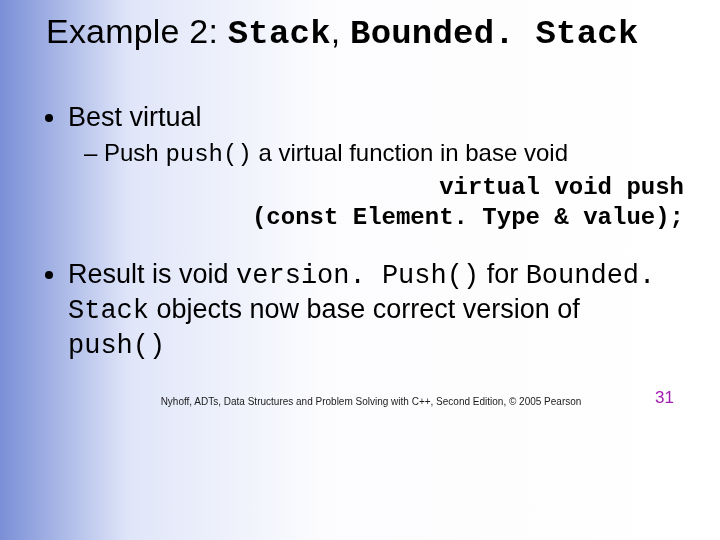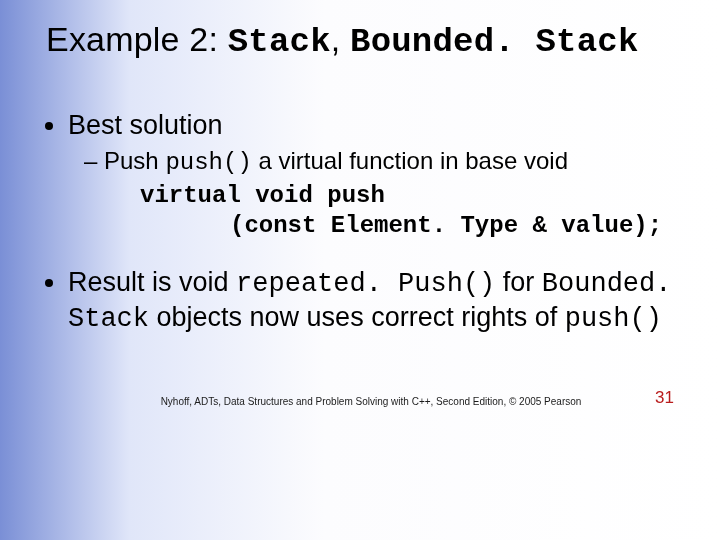--- a/index.html
+++ b/index.html
@@ -12,21 +12,21 @@
   body {
     background: linear-gradient(to right, #7a8fd6 0%, #e0e6f9 18%, #fcfcfe 45%, #ffffff 100%);
     font-family: Arial, Helvetica, sans-serif;
     color: #000;
     position: relative;
   }
   .slide {
     box-sizing: border-box;
     width: 720px;
     height: 424px;
-    padding: 12px 36px 0 36px;
+    padding: 4px 36px 0 36px;
     position: relative;
   }
   h1 {
     font-size: 34px;
     font-weight: 400;
     margin: 8px 0 48px 10px;
     letter-spacing: 0.2px;
   }
   .code-title {
     font-family: "Courier New", Courier, monospace;
@@ -60,61 +60,62 @@
     font-family: "Courier New", Courier, monospace;
     font-weight: normal;
   }
   .codeblock {
     font-family: "Courier New", Courier, monospace;
     font-weight: bold;
     font-size: 24px;
     white-space: pre;
     margin: 2px 0 0 56px;
     line-height: 1.28;
+    text-align: right;
   }
   .footer {
     position: absolute;
     bottom: 16px;
     left: 11px;
     width: 720px;
     text-align: center;
     font-size: 10px;
     color: #1b1b1b;
     line-height: 1.2;
   }
   .pagenum {
     position: absolute;
     bottom: 16px;
     right: 46px;
     font-size: 17px;
-    color: #b91c1c;
+    color: #a21caf;
   }
 </style>
 </head>
 <body>
 
 <div class="slide">
 
   <h1>
     <span>Example 2: </span><span class="code-title">Stack</span><span>, </span><span class="code-title">Bounded. Stack</span>
   </h1>
 
   <ul class="top">
     <li>
-      <span>Best solution</span>
+      <span>Best virtual</span>
       <ul class="sub">
         <li>
           <span>Push </span><span class="mono">push()</span><span> a virtual function in base void</span>
           <div class="codeblock"><span>virtual void push</span>
 <span>     (const Element. Type &amp; value);</span></div>
         </li>
       </ul>
     </li>
     <li>
-      <span>Result is void </span><span class="mono">repeated. Push()</span><span> for </span><span class="mono">Bounded. Stack</span><span> objects now uses correct rights of </span><span class="mono">push()</span>
+      <span>Result is void </span><span class="mono">version. Push()</span><span> for </span><span class="mono">Bounded. Stack</span><span> objects now base correct version of </span><span class="mono">push()</span>
     </li>
   </ul>
 
   <div class="footer">
     <span>Nyhoff, ADTs, Data Structures and Problem Solving with C++, Second Edition, © 2005 Pearson</span><br>
   </div>
 
   <div class="pagenum">31</div>
 
 </div>

